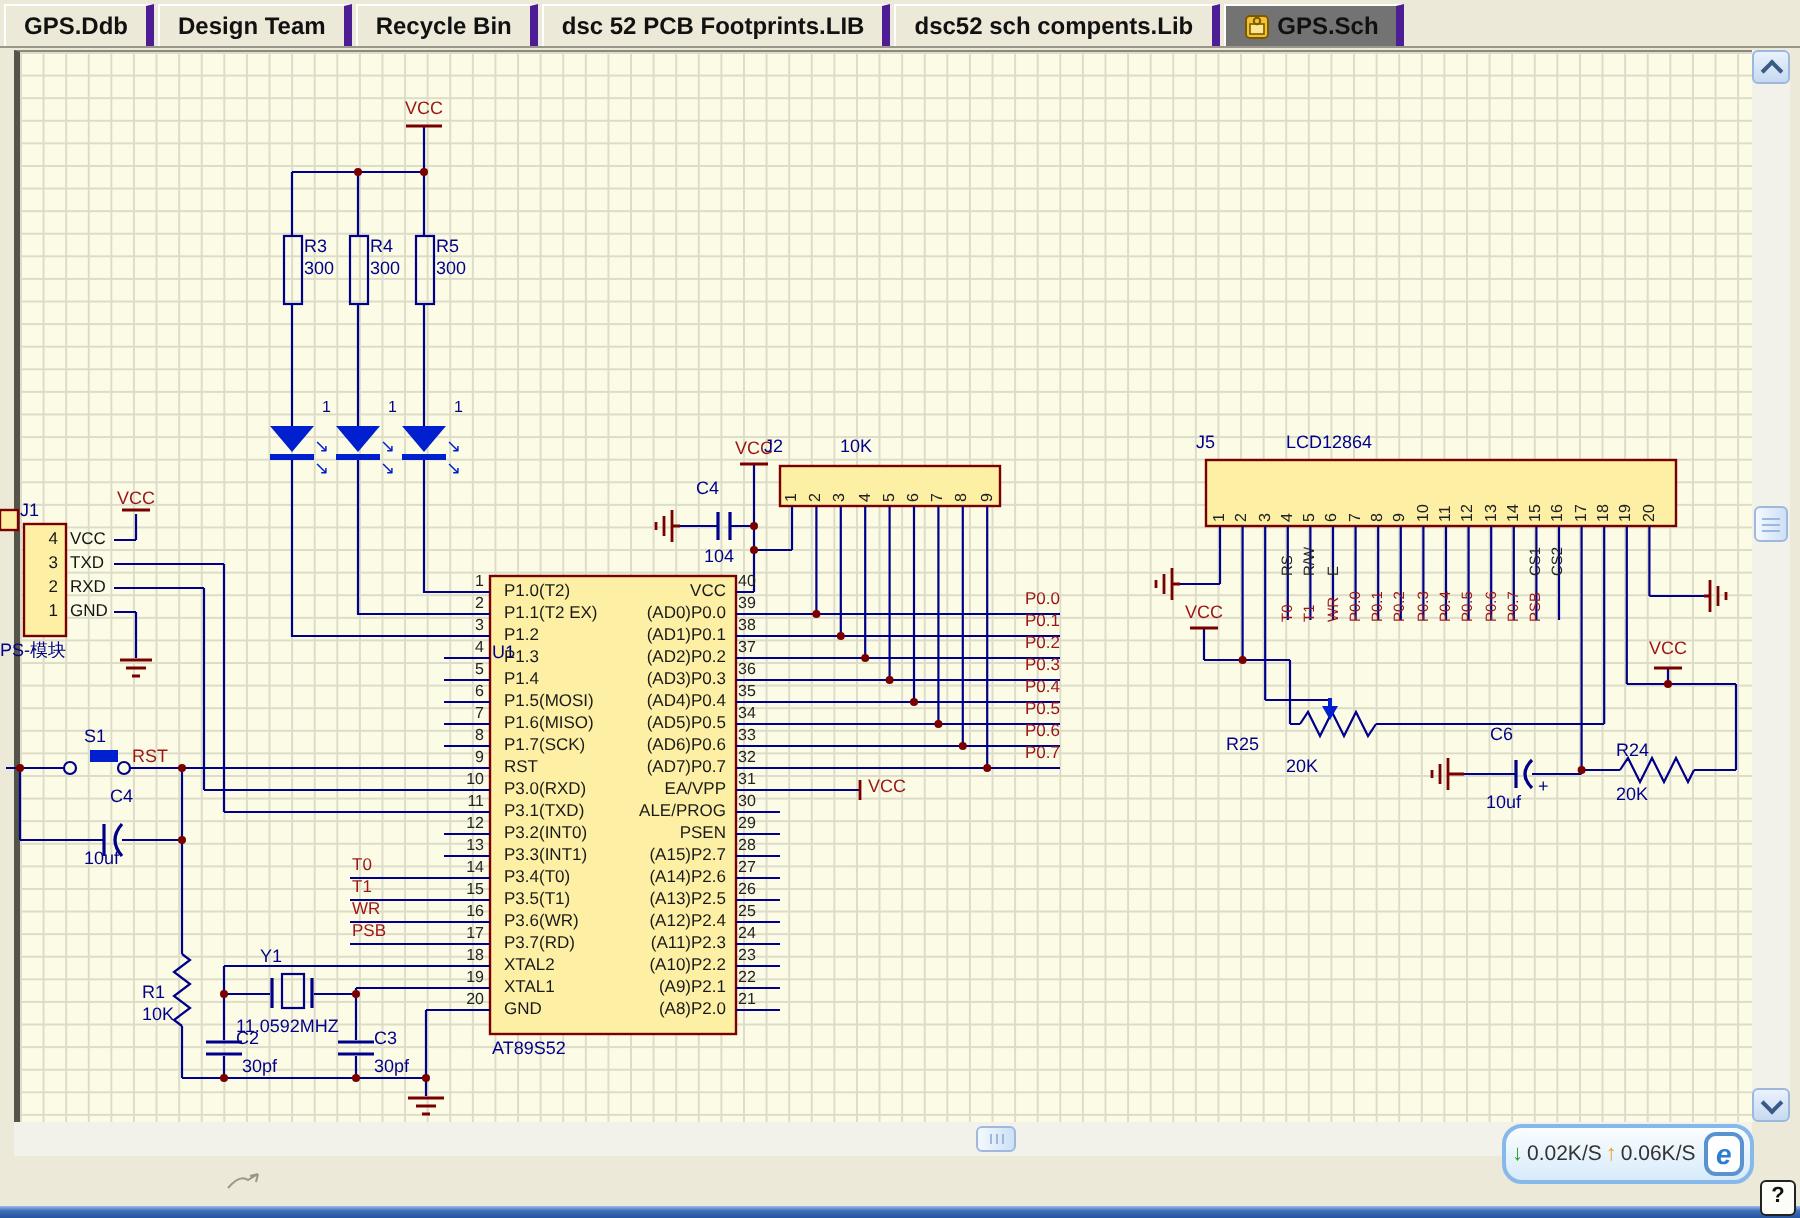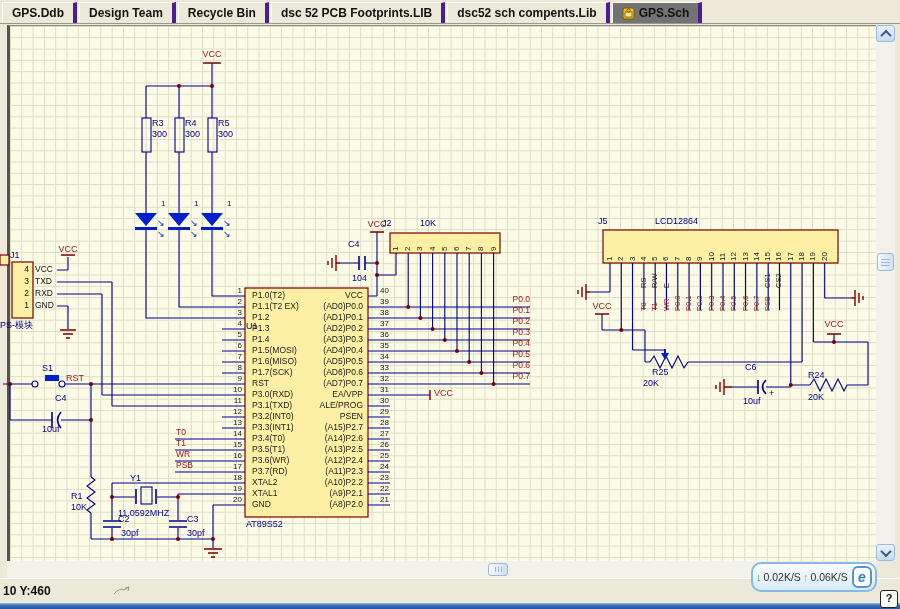--- a/index.html
+++ b/index.html
@@ -20,21 +20,21 @@
   .sm{font-size:8px;}
   
   .pins{position:absolute;z-index:3;}
   .pinrow{position:relative;height:11px;}
   .pins .pnum{position:absolute;font-size:8px;color:#222;line-height:8px;}
   .pins .pname{position:absolute;font-size:8.5px;color:#1a1a1a;line-height:9px;top:1px;}
   .pins-left{left:222px;top:290px;width:146px;}
   .pins-left .pnum{left:0;width:20px;text-align:right;bottom:6px;}
   .pins-left .pname{left:30px;}
   .pins-right{left:248px;top:290px;width:141px;}
-  .pins-right .pnum{right:0;width:20px;text-align:right;bottom:6px;}
+  .pins-right .pnum{right:0;width:20px;text-align:left;bottom:6px;}
   .pins-right .pname{right:26px;width:112px;text-align:right;}
   
   .col{position:absolute;z-index:3;}
   .col>div{height:11px;line-height:10px;font-size:8.5px;}
   .col>div:empty{min-height:11px;}
   
   .j1col>div{height:12px;line-height:11px;}
   
   .vrow{position:absolute;display:flex;z-index:3;}
   .vrow>span{writing-mode:vertical-rl;transform:rotate(180deg);text-align:left;height:100%;display:block;overflow:visible;}
@@ -470,21 +470,21 @@
       <div>P0.1</div>
       <div>P0.2</div>
       <div>P0.3</div>
       <div>P0.4</div>
       <div>P0.5</div>
       <div>P0.6</div>
       <div>P0.7</div>
     </div>
 
   <div class="lbl" style="left:598px;top:216px;">J5</div>
-  <div class="lbl" style="left:643px;top:216px;margin-left:12px;">LCD12864</div>
+  <div class="lbl" style="left:643px;top:216px;">LCD12864</div>
   <div class="vrow j5v" style="left:604px;top:233px;width:226px;height:28px;">
 
   <span>1</span>
       <span>2</span>
       <span>3</span>
       <span>4</span>
       <span>5</span>
       <span>6</span>
       <span>7</span>
       <span>8</span>
@@ -522,21 +522,21 @@
       <span>P0.2</span>
       <span>P0.3</span>
       <span>P0.4</span>
       <span>P0.5</span>
       <span>P0.6</span>
       <span>P0.7</span>
       <span>PSB</span>
     </div>
   <div class="lbl ctr red" style="left:589px;top:301px;">VCC</div>
   <div class="lbl ctr red" style="left:821px;top:319px;">VCC</div>
-  <div class="lbl" style="left:652px;top:367px;">R25</div>
+  <div class="lbl" style="left:613px;top:367px;">R25</div>
   <div class="lbl" style="left:643px;top:378px;">20K</div>
   <div class="lbl" style="left:745px;top:362px;">C6</div>
   <div class="lbl" style="left:743px;top:396px;">10uf</div>
   <div class="lbl" style="left:769px;top:388px;">+</div>
   <div class="lbl" style="left:808px;top:370px;">R24</div>
   <div class="lbl" style="left:808px;top:392px;">20K</div>
 
   <div class="sbtrack-v">
     <div class="sbtn" style="left:0;top:0;width:19px;height:17px;">
         <div class="chev up"></div>
@@ -547,23 +547,20 @@
     <div class="sbtn" style="left:0;top:519px;width:19px;height:17px;">
         <div class="chev down"></div>
       </div>
   </div>
   <div class="sbtrack-h">
     <div class="thumb thumb-h" style="left:481px;top:2px;width:20px;height:13px;">
         <i></i>
       </div>
   </div>
 
-  <div id="statusbar">
-    <div id="coords">10 Y:460</div>
-  </div>
   <svg id="cursor-sketch" width="22" height="13">
     <path d="M2,10 Q8,3 12,6 L17,3 M17,3 l-4,1 M17,3 l-1,4" stroke="#9a9788" fill="none"></path>
   </svg>
   <div id="bluestrip"></div>
   <div id="helpbox">?</div>
 
   <div id="netwidget">
     <span class="arr dn">↓</span>
     <span>0.02K/S</span>
     <span class="arr up">↑</span>

